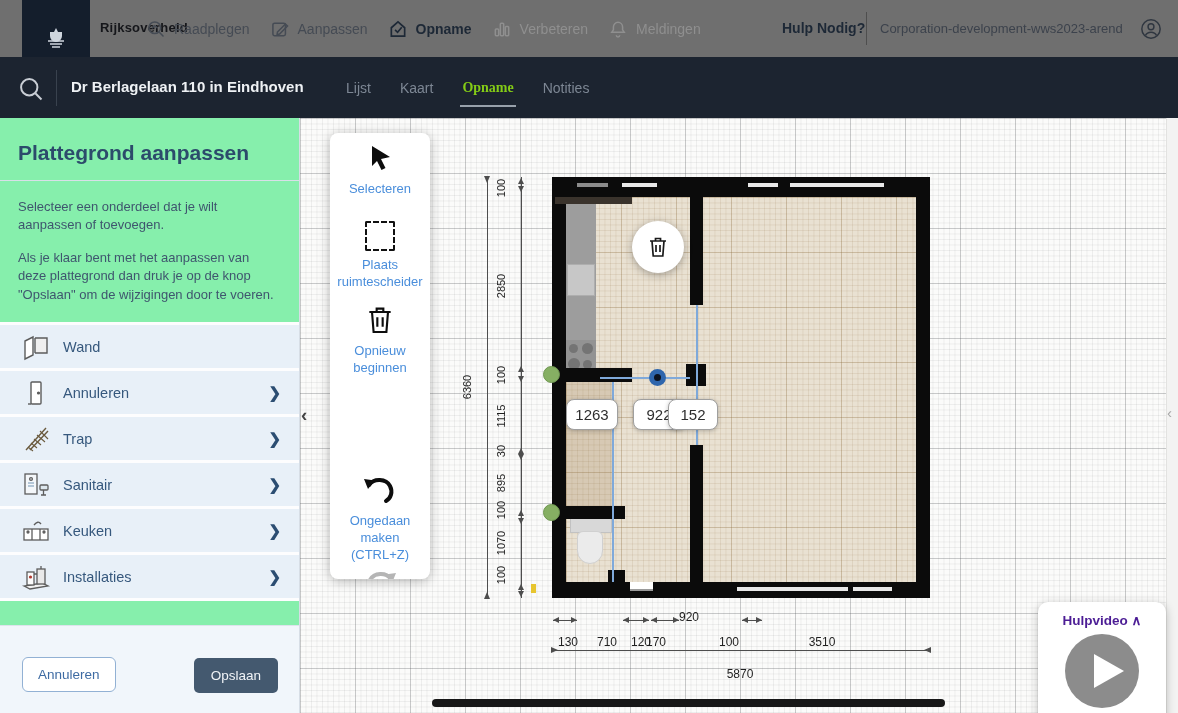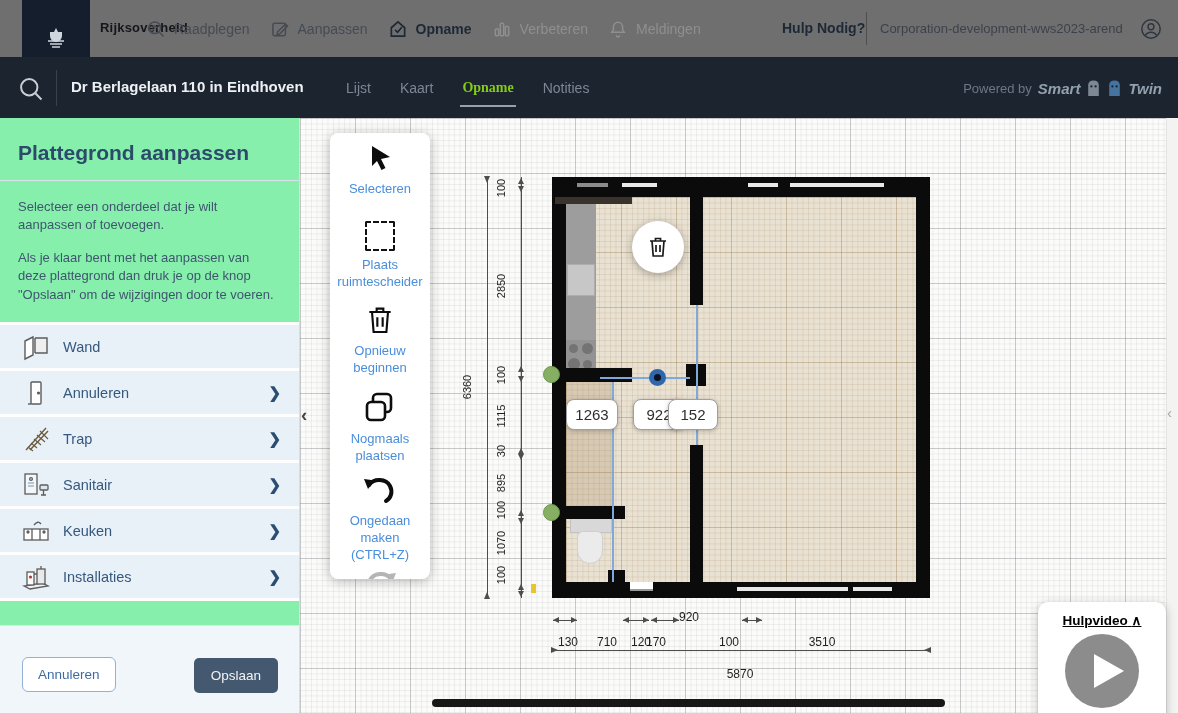--- a/index.html
+++ b/index.html
@@ -117,21 +117,21 @@
 .harrow::before { left:0; border-right:6px solid #4d4d4d; }
 .harrow::after { right:0; border-left:6px solid #4d4d4d; }
 .varrow { width:1px; background:#4d4d4d; }
 .varrow::before, .varrow::after { content:""; position:absolute; left:-3px; border-left:3px solid transparent; border-right:3px solid transparent; }
 .varrow::before { top:0; border-bottom:6px solid #4d4d4d; }
 .varrow::after { bottom:0; border-top:6px solid #4d4d4d; }
 
 
 .hscrollbar { left:132px; top:581px; width:513px; height:8px; background:#171717; border-radius:4px; cursor:grab; }
 .helpcard { left:738px; top:484px; width:128px; height:130px; background:#fff; border-radius:10px; box-shadow:0 2px 10px rgba(0,0,0,.25); }
-.help-title { position:absolute; left:0; right:0; top:10px; text-align:center; font-size:13.5px; font-weight:700; color:#000000; cursor:pointer;text-decoration:underline; }
+.help-title { position:absolute; left:0; right:0; top:10px; text-align:center; font-size:13.5px; font-weight:700; color:#4c1d95; cursor:pointer; }
 .play-btn { position:absolute; left:27px; top:32px; width:74px; height:74px; border-radius:50%; background:#8c8c8c; cursor:pointer; }
 .play-btn::after { content:""; position:absolute; left:29px; top:20px; border-left:30px solid #fff; border-top:17px solid transparent; border-bottom:17px solid transparent; }
 </style>
 </head>
 <body>
 
 <div class="screen">
 
   <div class="topbar">
     <div class="logo-block">
@@ -202,35 +202,20 @@
       </svg>
     </span>
     <div class="sh-sep"></div>
     <span class="sh-address">Dr Berlagelaan 110 in Eindhoven</span>
     <div class="sh-tabs">
       <span class="sh-tab">Lijst</span>
       <span class="sh-tab">Kaart</span>
       <span class="sh-tab active">Opname</span>
       <span class="sh-tab">Notities</span>
     </div>
-    <div class="sh-powered">
-      <span class="pby">Powered by</span>
-      <span class="brand">Smart</span>
-      <svg width="15" height="18" viewBox="0 0 14 17">
-        <path d="M2 16 V6 Q2 1.5 7 1.5 Q12 1.5 12 6 V16 Z" fill="#7d8894"></path>
-          <circle cx="5" cy="7" r="1.1" fill="#1c2430"></circle>
-          <circle cx="9" cy="7" r="1.1" fill="#1c2430"></circle>
-      </svg>
-      <svg width="15" height="18" viewBox="0 0 14 17">
-        <path d="M2 16 V6 Q2 1.5 7 1.5 Q12 1.5 12 6 V16 Z" fill="#46749f"></path>
-          <circle cx="5" cy="7" r="1.1" fill="#1c2430"></circle>
-          <circle cx="9" cy="7" r="1.1" fill="#1c2430"></circle>
-      </svg>
-      <span class="brand">Twin</span>
-    </div>
   </div>
 
   <div class="sidebar">
     <div class="sb-title">Plattegrond aanpassen</div>
     <p class="sb-intro first">Selecteer een onderdeel dat je wilt aanpassen of toevoegen.</p>
     <p class="sb-intro second">Als je klaar bent met het aanpassen van deze plattegrond dan druk je op de knop "Opslaan" om de wijzigingen door te voeren.</p>
 
     <div class="sb-items">
       <div class="sb-item">
         <span class="sb-icon">
@@ -424,29 +409,20 @@
       <div class="tool" style="top:170px;">
         <div class="t-icon">
           <svg width="32" height="34" viewBox="0 0 24 24" fill="none" stroke="#0d0d0d" stroke-width="1.6">
             <path d="M4 6 h16 M9.5 6 V3.5 h5 V6"></path>
               <path d="M6 6 l1.2 15 h9.6 L18 6"></path>
               <path d="M10 10 v7 M14 10 v7"></path>
           </svg>
         </div>
         <span class="t-label">Opnieuw beginnen</span>
       </div>
-      <div class="tool" style="top:256px;">
-        <div class="t-icon">
-          <svg width="36" height="36" viewBox="0 0 36 36" fill="none" stroke="#0d0d0d" stroke-width="2.6">
-            <rect x="11" y="5" width="18" height="18" rx="4" fill="#fff"></rect>
-              <rect x="5" y="13" width="18" height="18" rx="4" fill="#fff"></rect>
-          </svg>
-        </div>
-        <span class="t-label">Nogmaals plaatsen</span>
-      </div>
       <div class="tool" style="top:342px;">
         <div class="t-icon">
           <svg width="36" height="32" viewBox="0 0 36 32" fill="none">
             <path d="M7 10 C 12 3, 24 3.5, 28 11 C 31 17, 29 23, 24 26" stroke="#0d0d0d" stroke-width="4" stroke-linecap="round"></path>
             <path d="M2 4 L13 5.5 L6 14 Z" fill="#0d0d0d"></path>
           </svg>
         </div>
         <span class="t-label">Ongedaan maken (CTRL+Z)</span>
       </div>
       <div class="tool disabled" style="top:436px;">

